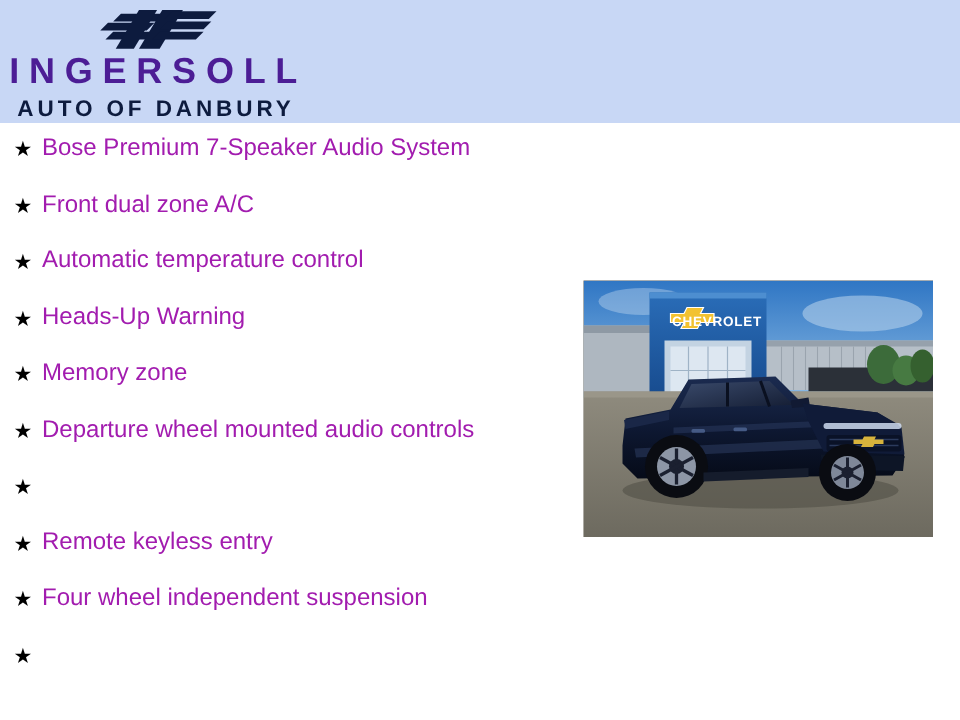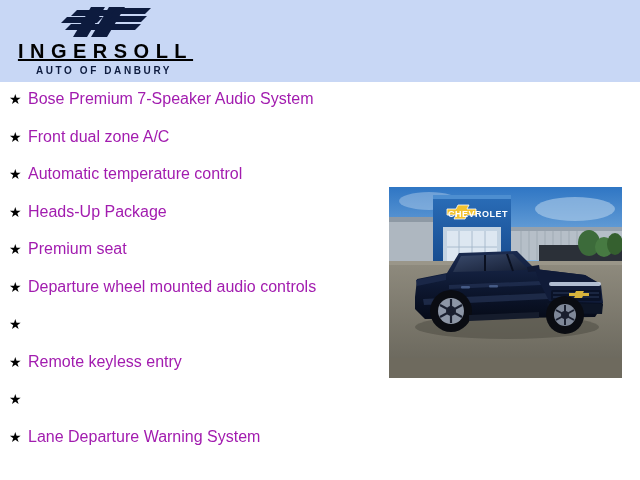--- a/index.html
+++ b/index.html
@@ -38,33 +38,32 @@
     justify-content: flex-start;
   }
 
   .brand-emblem {
     width: 112px;
     height: 36px;
     display: block;
   }
 
   .brand-name {
-    font-size: 20px;
+    font-size: 24px;
     font-weight: bold;
-    color: #000000;
+    color: #4c1d95;
     letter-spacing: 6.5px;
     line-height: 1;
     margin-top: 1px;
     padding-left: 6px;
     white-space: nowrap;
-    text-decoration: underline;
   }
 
   .brand-sub {
-    font-size: 10px;
+    font-size: 15px;
     font-weight: bold;
     color: #0d1b3e;
     letter-spacing: 2.6px;
     line-height: 1;
     margin-top: 5px;
     padding-left: 3px;
     white-space: nowrap;
   }
 
   .header-title {
@@ -110,21 +109,21 @@
     color: #a21caf;
     max-width: 330px;
   }
 
   
   .vehicle-photo {
     position: absolute;
     left: 389px;
     top: 187px;
     width: 233px;
-    height: 191px;
+    height: 171px;
     overflow: hidden;
     background: #6e6a5e;
   }
 
   .photo-canvas {
     display: block;
     width: 233px;
     height: 171px;
   }
 </style>
@@ -160,43 +159,43 @@
   <li class="feature-item">
     <span class="feature-bullet">★</span>
     <span class="feature-text">Front dual zone A/C</span>
   </li>
   <li class="feature-item">
     <span class="feature-bullet">★</span>
     <span class="feature-text">Automatic temperature control</span>
   </li>
   <li class="feature-item">
     <span class="feature-bullet">★</span>
-    <span class="feature-text">Heads-Up Package</span>
-  </li>
-  <li class="feature-item">
-    <span class="feature-bullet">★</span>
-    <span class="feature-text">Premium seat</span>
+    <span class="feature-text">Heads-Up Warning</span>
+  </li>
+  <li class="feature-item">
+    <span class="feature-bullet">★</span>
+    <span class="feature-text">Memory zone</span>
   </li>
   <li class="feature-item">
     <span class="feature-bullet">★</span>
     <span class="feature-text">Departure wheel mounted audio controls</span>
   </li>
   <li class="feature-item">
     <span class="feature-bullet">★</span>
   </li>
   <li class="feature-item">
     <span class="feature-bullet">★</span>
     <span class="feature-text">Remote keyless entry</span>
   </li>
   <li class="feature-item">
     <span class="feature-bullet">★</span>
-  </li>
-  <li class="feature-item">
-    <span class="feature-bullet">★</span>
-    <span class="feature-text">Lane Departure Warning System</span>
+    <span class="feature-text">Four wheel independent suspension</span>
+  </li>
+  <li class="feature-item">
+    <span class="feature-bullet">★</span>
   </li>
 </ul>
 
 <div class="vehicle-photo">
   <svg class="photo-canvas" viewBox="0 0 233 171" preserveAspectRatio="none">
     <defs>
       <linearGradient id="skyGrad" x1="0" y1="0" x2="0" y2="1">
         <stop offset="0%" stop-color="#2f76c4"></stop>
         <stop offset="100%" stop-color="#8dbbe4"></stop>
       </linearGradient>

